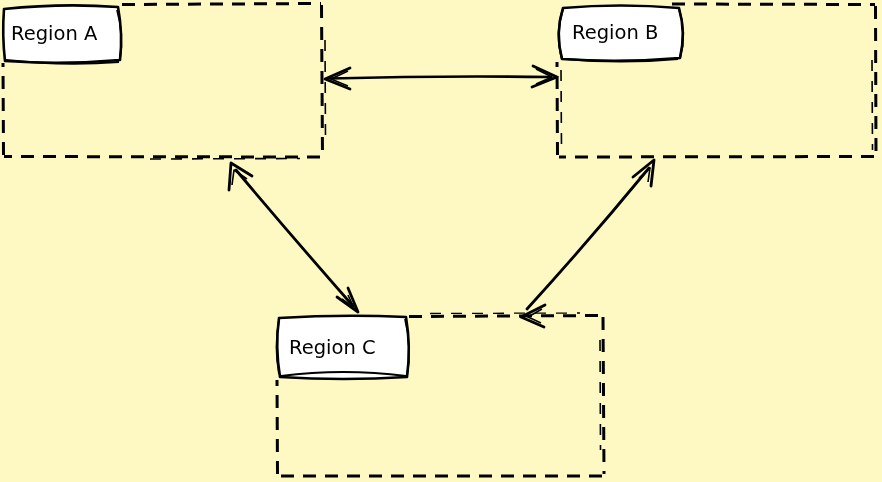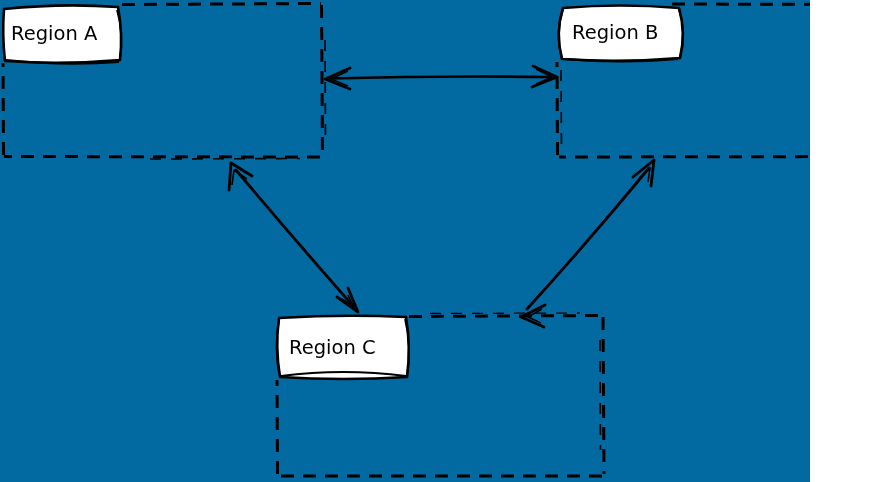--- a/index.html
+++ b/index.html
@@ -6,23 +6,23 @@
   html, body {
     margin: 0;
     padding: 0;
     background: #ffffff;
   }
   body {
     font-family: "DejaVu Sans", "Liberation Sans", sans-serif;
   }
   #diagram-canvas {
     position: relative;
-    width: 810px;
+    width: 882px;
     height: 482px;
-    background: #0369a1;
+    background: #fef9c3;
     overflow: hidden;
   }
   #diagram-canvas svg.layer {
     position: absolute;
     left: 0;
     top: 0;
     width: 882px;
     height: 482px;
   }
   .region-label-text {

